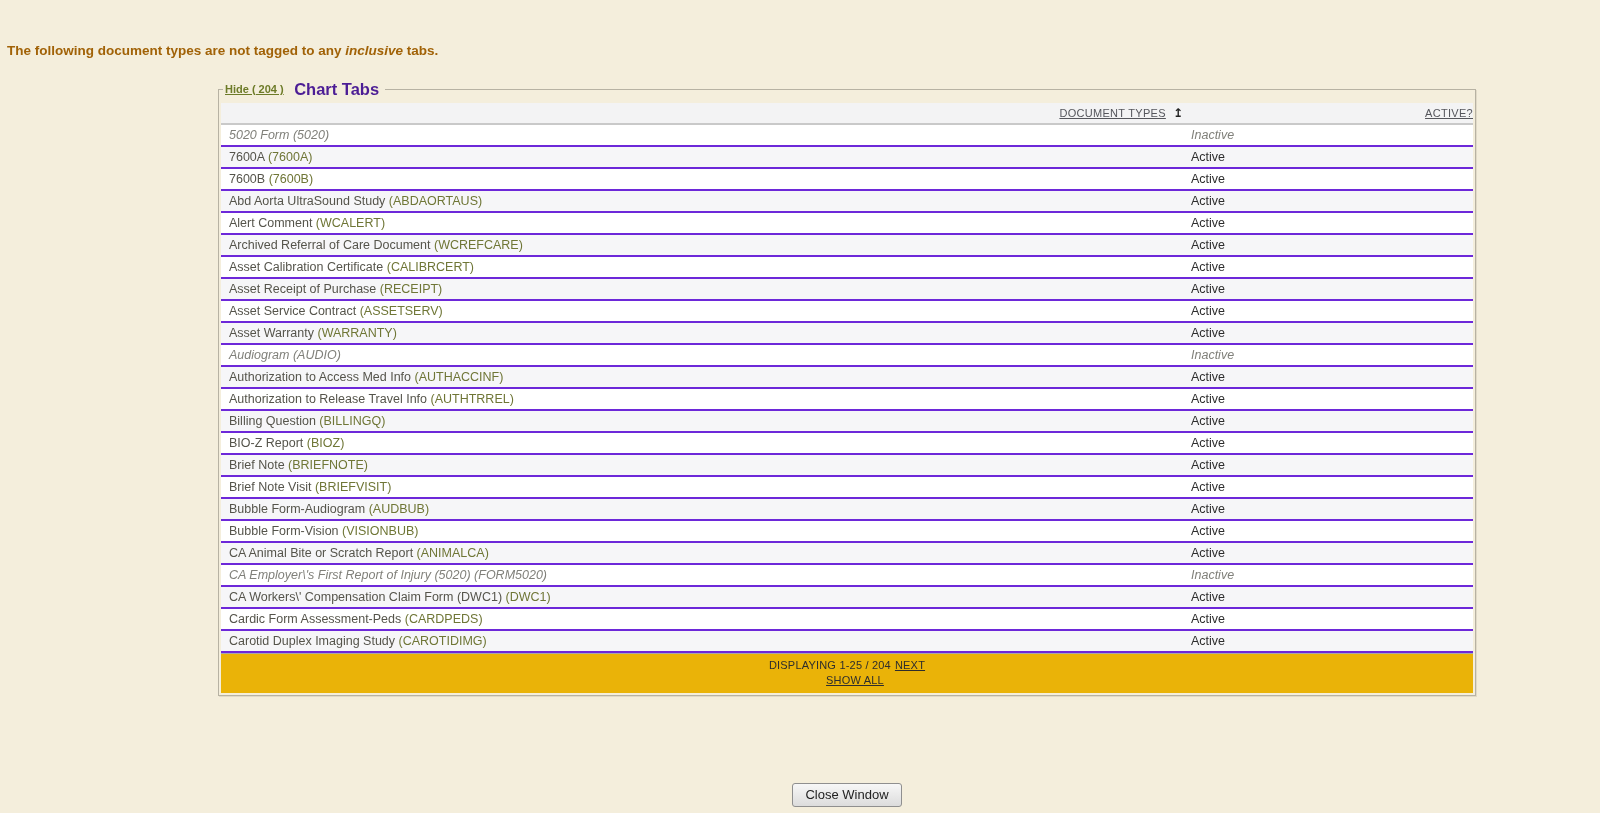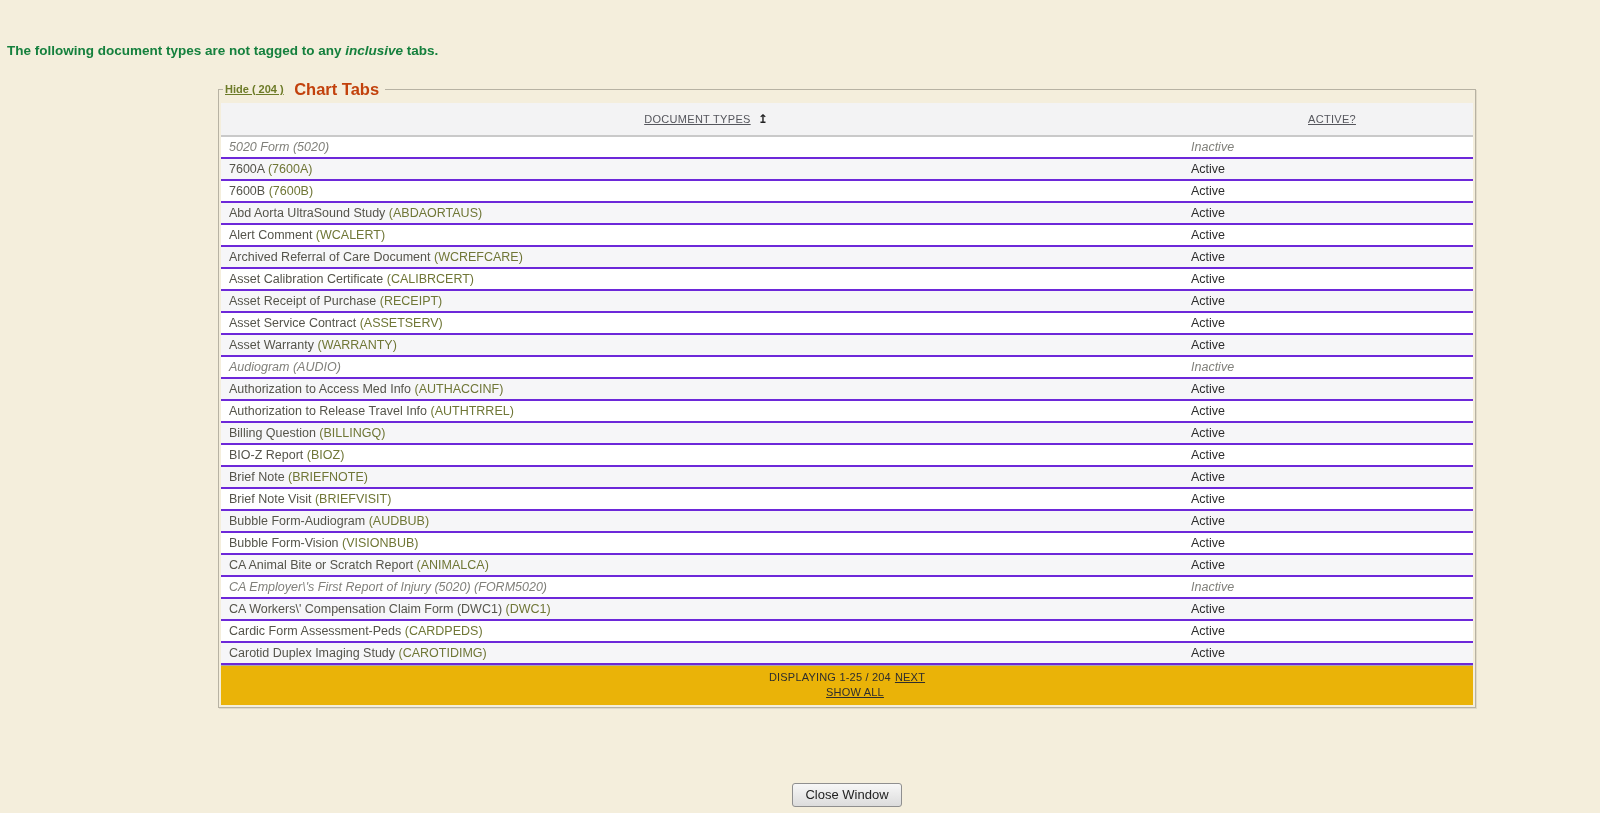--- a/index.html
+++ b/index.html
@@ -4,44 +4,44 @@
 <style>
   * { box-sizing: border-box; }
   html, body { margin: 0; padding: 0; }
   body {
     width: 1600px; height: 813px; overflow: hidden; position: relative;
     background: #f4eedc;
     font-family: "Liberation Sans", sans-serif;
   }
   .intro {
     position: absolute; left: 7px; top: 43px;
-    font-size: 13.5px; font-weight: bold; color: #15803d;
+    font-size: 13.5px; font-weight: bold; color: #a16207;
   }
   .intro .em { font-style: italic; }
 
   .panel { position: absolute; left: 218px; top: 80px; width: 1258px; }
   fieldset.chart-tabs {
     margin: 0; padding: 4px 2px 2px 2px;
     border: 1px solid #b7b2a3;
     box-shadow: 1px 1px 0 rgba(120,110,90,0.15);
   }
   legend { padding: 0 6px 0 2px; margin-left: 2px; white-space: nowrap; }
   legend .hide-link {
     color: #6d7b28; font-size: 11px; font-weight: bold;
     text-decoration: underline; cursor: pointer; vertical-align: 2px;
   }
   legend .panel-title {
-    color: #c2410c; font-size: 16.5px; font-weight: bold; margin-left: 6px;
+    color: #4c1d95; font-size: 16.5px; font-weight: bold; margin-left: 6px;
   }
 
   table.doc-table { width: 100%; border-collapse: collapse; background: #fff; table-layout: fixed; }
   col.c-name { width: 962px; }
   thead th {
     background: #f3f3f4; border-bottom: 2px solid #c9c9c9;
-    height: 33px; text-align: center; padding: 1px 0 1px 8px;
+    height: 21px; text-align: right; padding: 1px 0 1px 8px;
     font-size: 11px; font-weight: normal;
   }
   thead th a {
     color: #55565c; text-decoration: underline; letter-spacing: 0.3px; cursor: pointer;
   }
   .sort-icon {
     color: #222; font-family: "DejaVu Sans", sans-serif;
     font-size: 12px; margin-left: 4px; font-weight: bold;
   }
   tbody td {

